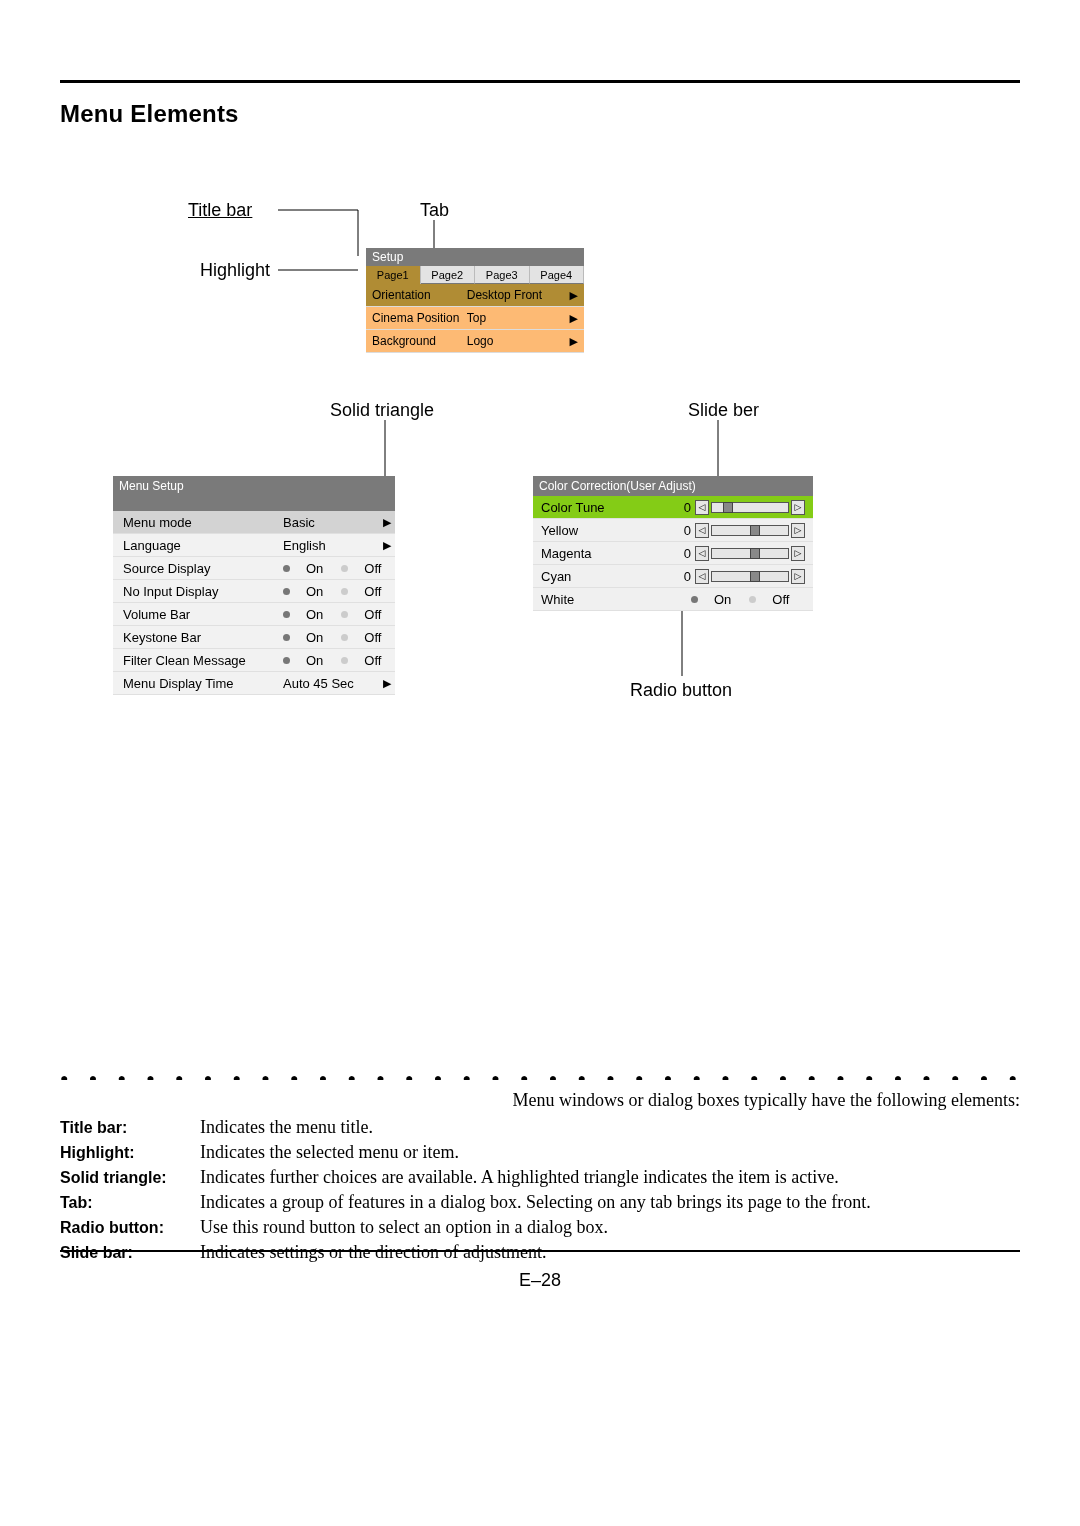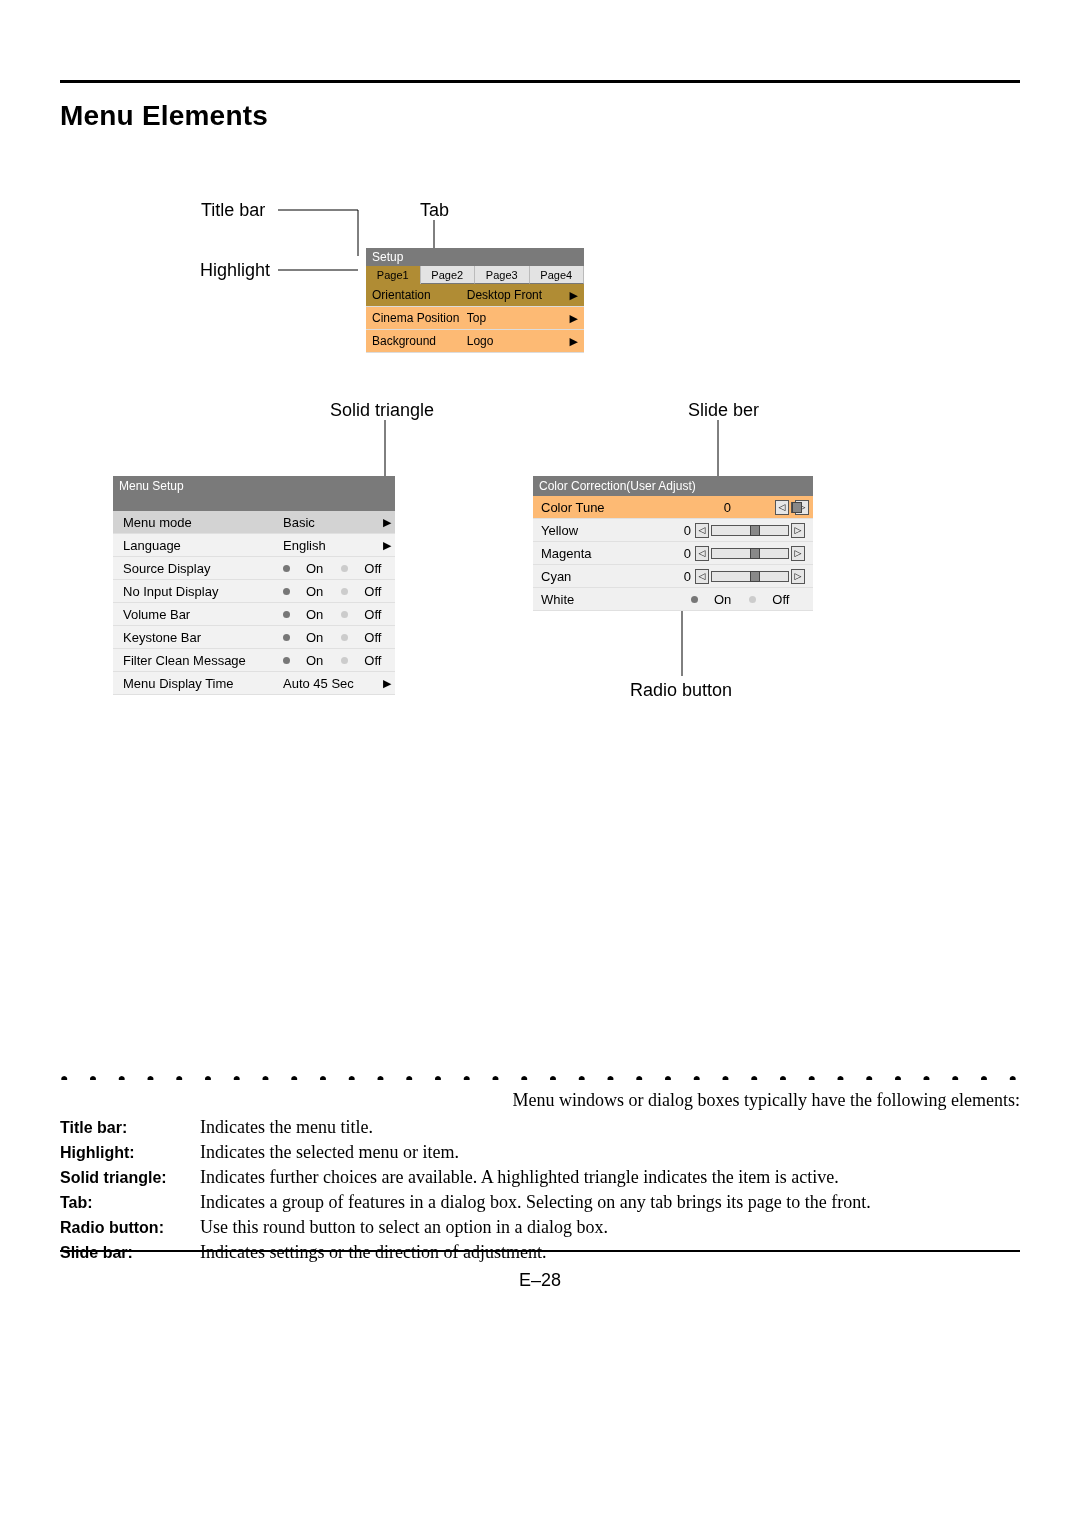--- a/index.html
+++ b/index.html
@@ -1,20 +1,20 @@
 <!DOCTYPE html>
 <html><head>
 <meta charset="utf-8">
 <style>
   * { box-sizing: border-box; margin: 0; padding: 0; }
   html, body { width: 1080px; height: 1526px; background: #fff; font-family: Arial, Helvetica, sans-serif; color: #000; }
   .page { position: relative; width: 1080px; height: 1526px; padding: 80px 60px 40px 60px; }
   .hr-top { position: absolute; left: 60px; right: 60px; top: 80px; height: 3px; background: #000; }
   .hr-bottom { position: absolute; left: 60px; right: 60px; top: 1250px; height: 2px; background: #000; }
-  .heading { position: absolute; left: 60px; top: 100px; font-size: 28px; font-weight: 700; font-family: Arial, Helvetica, sans-serif; letter-spacing: 0.2px; }
+  .heading { position: absolute; left: 60px; top: 100px; font-size: 24px; font-weight: 700; font-family: Arial, Helvetica, sans-serif; letter-spacing: 0.2px; }
 
   .callout { position: absolute; font-size: 18px; font-family: Arial, Helvetica, sans-serif; }
 
   
   .menu-box { position: absolute; font-size: 12px; }
   .titlebar { background: #7a7a7a; color: #fff; height: 18px; line-height: 18px; padding: 0 6px; font-size: 12px; }
   .tabrow { display: flex; }
   .tab { flex: 1; height: 18px; line-height: 18px; text-align: center; font-size: 11px; border-bottom: 1px solid #777; border-right: 1px solid #bbb; background: #e3e3e3; }
   .tab.active { background: #b08c34; color: #000; border-bottom: none; }
   .row { display: flex; align-items: center; height: 23px; padding: 0 6px; background: #fdba74; border-bottom: 1px solid #dcdcdc; font-size: 12px; }
@@ -27,21 +27,21 @@
   .ms-row { display: flex; align-items: center; height: 23px; padding: 0 10px; background: #f2f2f2; border-bottom: 1px solid #e0e0e0; font-size: 13px; }
   .ms-row.hl { background: #d3d3d3; }
   .ms-row .label { flex: 0 0 160px; }
   .ms-row .value { flex: 0 0 100px; }
   .radio { display:inline-flex; align-items:center; gap:16px; margin-right:18px; }
   .radio .bullet { width:7px; height:7px; border-radius:50%; background:#777; display:inline-block; }
   .radio .bullet.off { background:#ccc; }
 
   
   .cc-row { display: flex; align-items: center; height: 23px; padding: 0 8px; background: #f0f0f0; border-bottom: 1px solid #e0e0e0; font-size: 13px; }
-  .cc-row.hl { background: #fdba74; gap: 40px; }
+  .cc-row.hl { background: #84cc16; }
   .cc-row .label { flex: 0 0 130px; }
   .cc-row .num { flex: 0 0 24px; text-align:right; padding-right:4px; }
   .slider { flex:1; display:flex; align-items:center; gap:2px; }
   .sbtn { width:14px; height:15px; border:1px solid #555; background:#e6e6e6; display:flex; align-items:center; justify-content:center; font-size:9px; line-height:1; }
   .track { flex:1; height:11px; border:1px solid #555; background:#e6e6e6; position:relative; }
   .thumb { position:absolute; top:-1px; width:10px; height:11px; background:#888; border:1px solid #444; }
 
   
   .dots { position:absolute; left:60px; right:55px; top:1070px; height:10px; overflow:hidden; white-space:nowrap; font-size:14px; letter-spacing: 8.2px; }
 
@@ -59,21 +59,21 @@
   svg.lines line { stroke:#000; stroke-width:1; }
 </style>
 </head>
 <body>
 
 <div class="page">
   <div class="hr-top"></div>
 
   <div class="heading">Menu Elements</div>
 
-  <div class="callout" style="left:201px; top:200px;">Title bar</div>
+  <div class="callout" style="left:188px; top:200px;text-decoration:underline;">Title bar</div>
   <div class="callout" style="left:420px; top:200px;">Tab</div>
   <div class="callout" style="left:200px; top:260px;">Highlight</div>
   <div class="callout" style="left:330px; top:400px;">Solid triangle</div>
   <div class="callout" style="left:688px; top:400px;">Slide ber</div>
   <div class="callout" style="left:630px; top:680px;">Radio button</div>
 
   <svg class="lines">
     <line x1="278" y1="210" x2="358" y2="210"></line>
       <line x1="358" y1="210" x2="358" y2="256"></line>
     <line x1="434" y1="220" x2="434" y2="266"></line>

